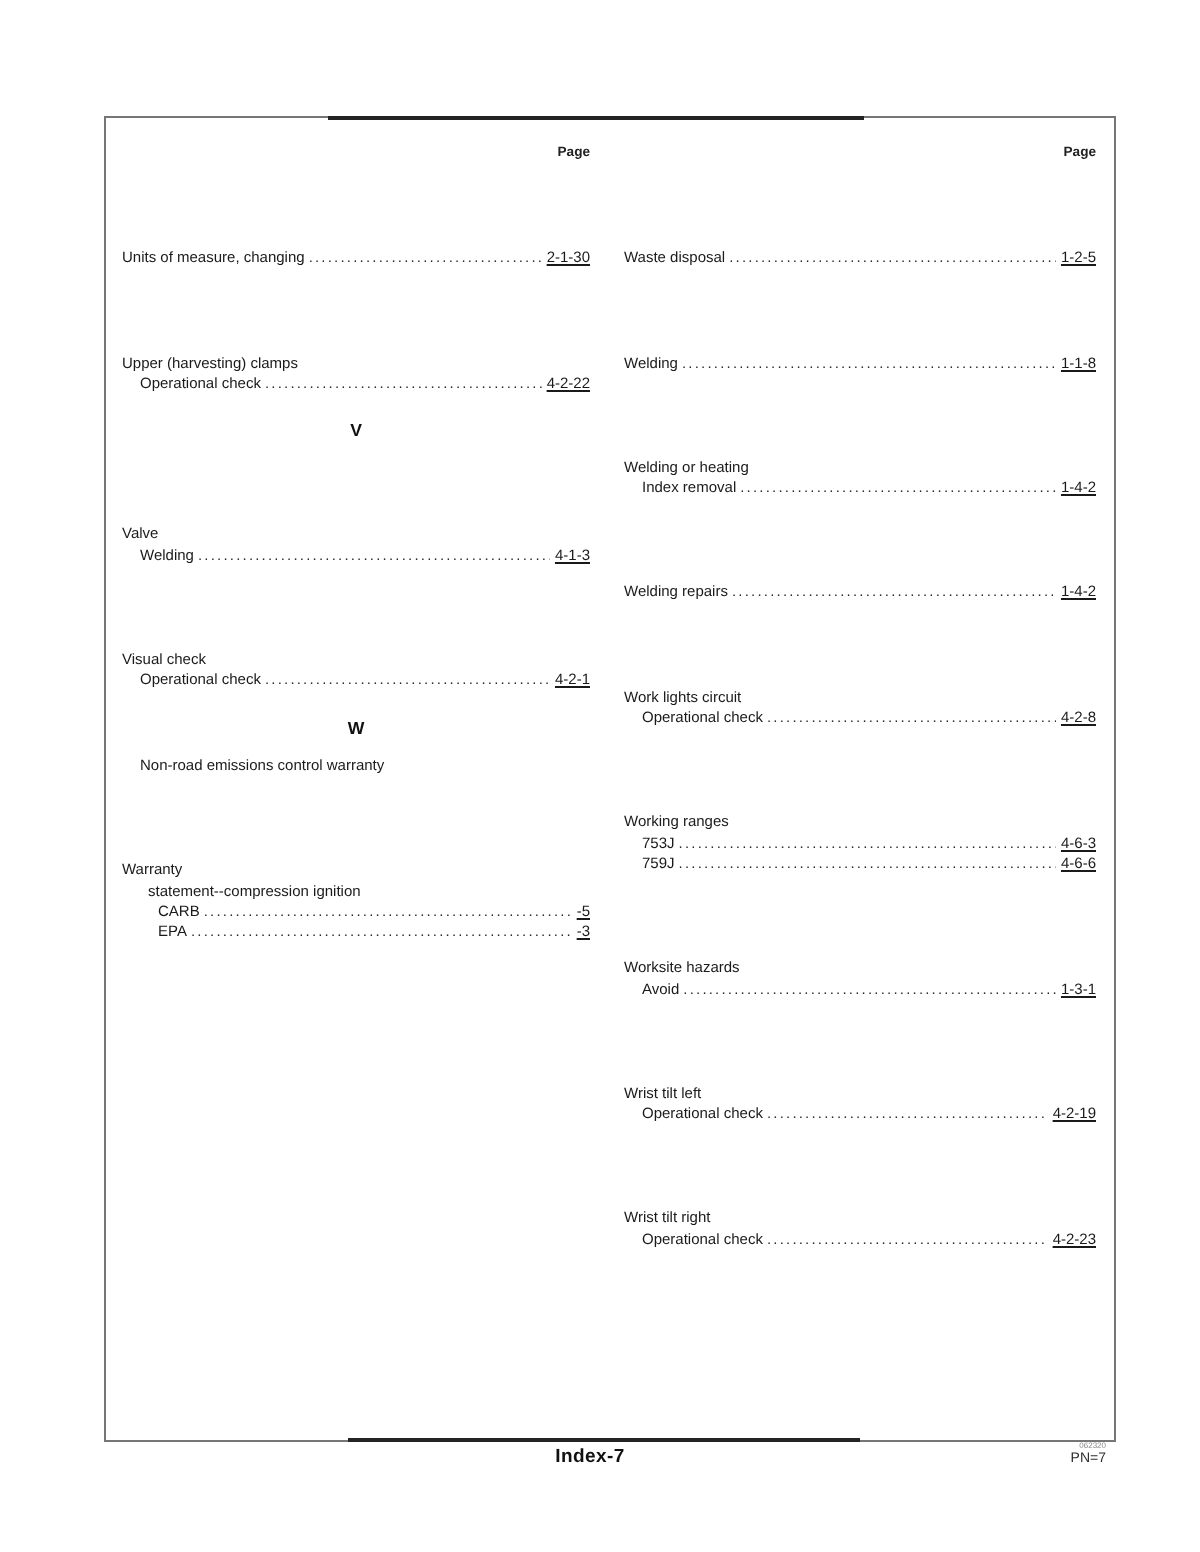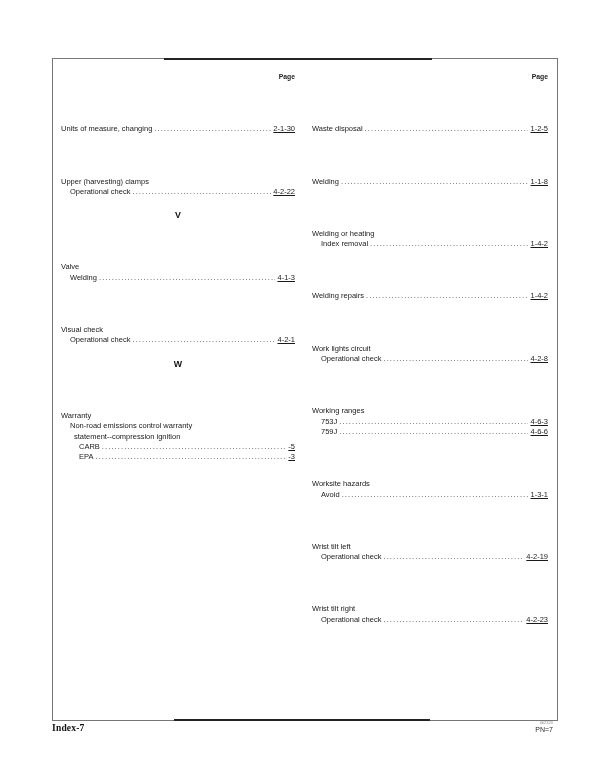--- a/index.html
+++ b/index.html
@@ -50,22 +50,22 @@
   .i0{padding-left:0;margin-top:42px;}
   .i1{padding-left:9px;}
   .i2{padding-left:13px;}
   .i3{padding-left:18px;}
   .section{
     text-align:center;font-weight:bold;font-size:8.8px;margin:13px 0 9px 0;color:#111;
   }
 
   
   .footer-title{
-    position:absolute;left:52px;top:723px;width:486px;text-align:left;
-    font-weight:bold;font-size:9.5px;color:#111;letter-spacing:.2px;font-family:Liberation Serif, serif;
+    position:absolute;left:52px;top:723px;width:486px;text-align:center;
+    font-weight:bold;font-size:9.5px;color:#111;letter-spacing:.2px;
   }
   .pn-block{
     position:absolute;right:47px;top:721px;text-align:right;
   }
   .pn-block .print-code{
     font-size:4px;line-height:4px;color:#8a8a8a;letter-spacing:0;
   }
   .pn-block .pn{
     font-size:7px;line-height:8px;color:#2b2b2b;margin-top:1px;
   }
@@ -108,25 +108,25 @@
         </div>
         <div class="row i0">
           <span class="t">Visual check</span>
         </div>
         <div class="row i1">
           <span class="t">Operational check</span>
           <span class="leader"></span>
           <span class="pg">4-2-1</span>
         </div>
         <div class="section">W</div>
+        <div class="row i1">
+          <span class="t">Non-road emissions control warranty</span>
+        </div>
         <div class="row i0">
           <span class="t">Warranty</span>
-        </div>
-        <div class="row i1">
-          <span class="t">Non-road emissions control warranty</span>
         </div>
         <div class="row i2">
           <span class="t">statement--compression ignition</span>
         </div>
         <div class="row i3">
           <span class="t">CARB</span>
           <span class="leader"></span>
           <span class="pg">-5</span>
         </div>
         <div class="row i3">

